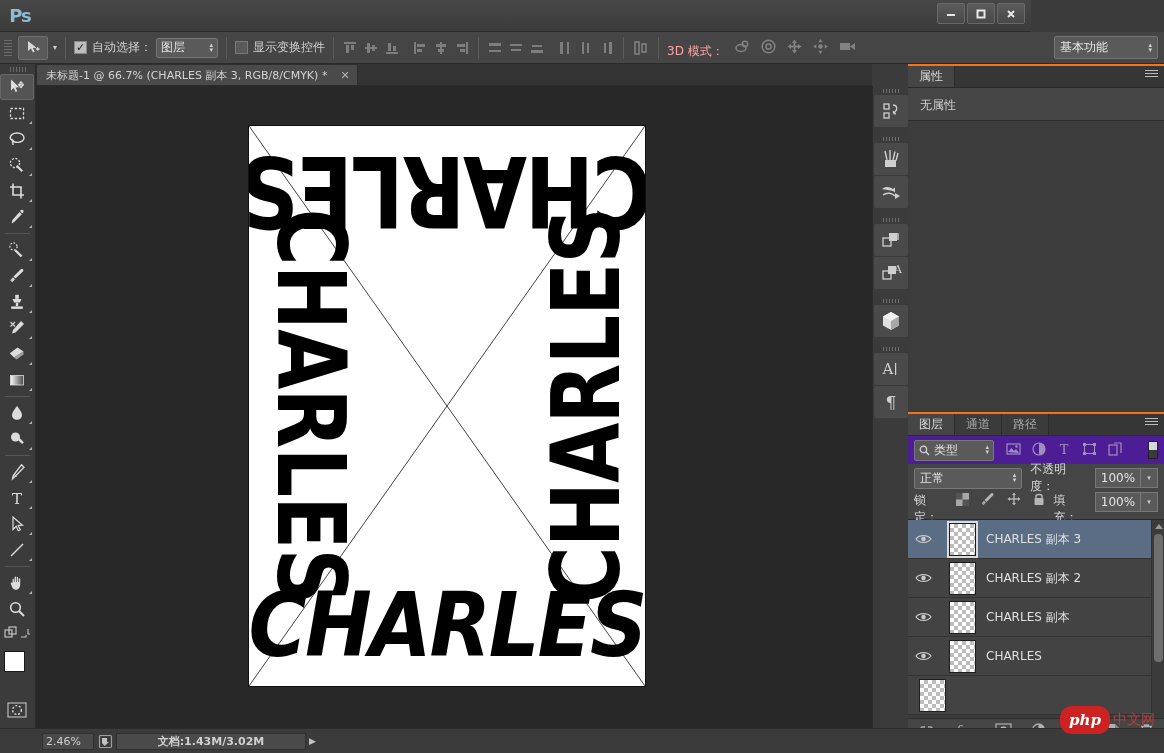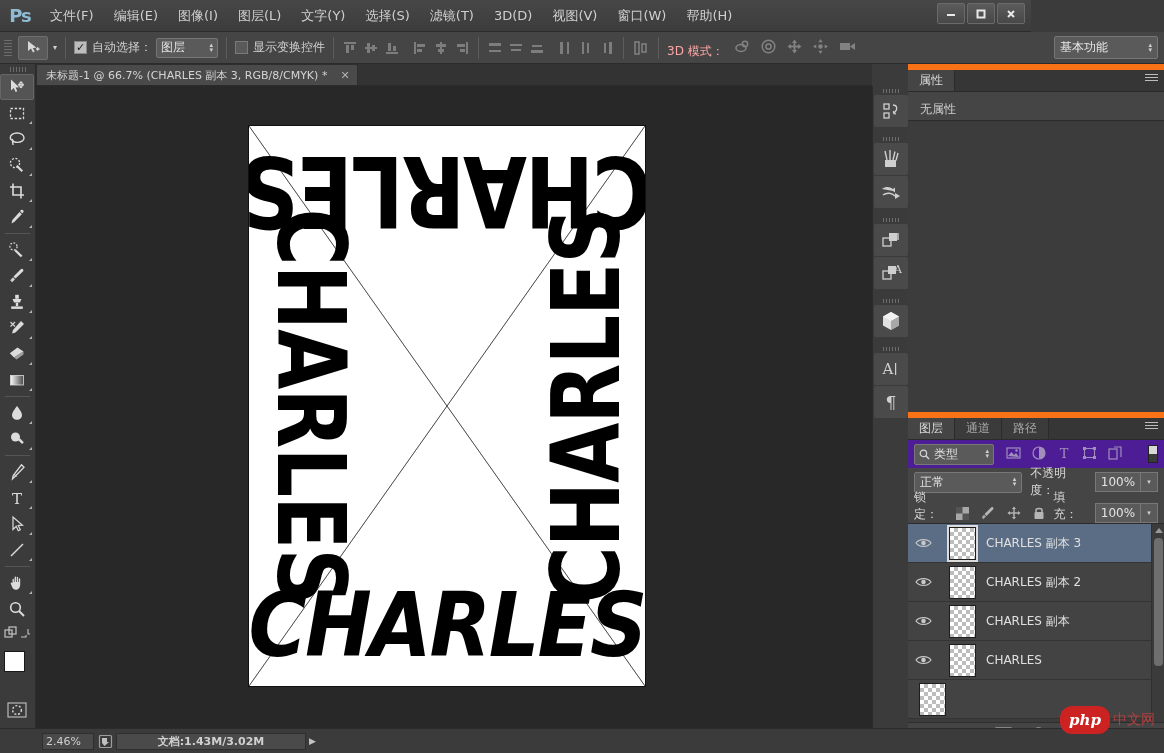--- a/index.html
+++ b/index.html
@@ -140,21 +140,21 @@
     background: #4a4a4a; margin: 0 1px 1px 1px; border-radius: 2px;
   }
   .dock-sep { height: 4px; }
 
   
   .panel-col {
     position: absolute; left: 908px; top: 64px; width: 256px; height: 664px;
     background: #3b3b3b;
   }
   .panel {
-    background: #454545; border-top: 6px solid #f97316;
+    background: #454545; border-top: 2px solid #f97316;
   }
   .panel-tabs {
     height: 22px; background: #363636; display: flex; align-items: flex-end;
     position: relative; border-bottom: 1px solid #2b2b2b;
   }
   .ptab {
     height: 21px; padding: 0 11px; display: flex; align-items: center;
     font-size: 12px; color: #a8a8a8; background: #3b3b3b;
     border-right: 1px solid #2b2b2b;
   }
@@ -194,21 +194,21 @@
     width: 46px; height: 20px; background: #5a5a5a; border: 1px solid #787878;
     display: flex; align-items: center; justify-content: center;
     font-size: 12px; color: #e3e3e3;
   }
   .num-drop {
     width: 17px; height: 20px; background: #5a5a5a; border: 1px solid #787878;
     border-left: none; display: flex; align-items: center; justify-content: center;
     font-size: 7px; color: #d0d0d0;
   }
   .lock-row {
-    height: 28px; display: flex; align-items: flex-end; padding: 0 6px; gap: 9px;
+    height: 28px; display: flex; align-items: flex-start; padding: 0 6px; gap: 9px;
     background: #454545; border-bottom: 1px solid #2b2b2b;
   }
   .lock-icons { display: flex; gap: 12px; align-items: center; opacity: .75; }
 
   .layer-list { position: relative; background: #3c3c3c; overflow: hidden; }
   .layer-row {
     height: 39px; display: flex; align-items: center;
     border-bottom: 1px solid #333; background: #434343;
   }
   .layer-row.selected { background: #5a6d85; }
@@ -275,33 +275,20 @@
 
   svg { pointer-events: none; }
 </style>
 </head>
 <body>
 
 <div class="app">
 
   <div class="titlebar">
     <div class="ps-logo">Ps</div>
-    <div class="menubar" id="menubar">
-        <div class="menu-item">文件(F)</div>
-        <div class="menu-item">编辑(E)</div>
-        <div class="menu-item">图像(I)</div>
-        <div class="menu-item">图层(L)</div>
-        <div class="menu-item">文字(Y)</div>
-        <div class="menu-item">选择(S)</div>
-        <div class="menu-item">滤镜(T)</div>
-        <div class="menu-item">3D(D)</div>
-        <div class="menu-item">视图(V)</div>
-        <div class="menu-item">窗口(W)</div>
-        <div class="menu-item">帮助(H)</div>
-      </div>
     <div class="win-controls">
       <div class="win-btn">
         <svg width="12" height="12" viewBox="0 0 12 12">
             <rect x="2" y="6" width="8" height="2" fill="#e8e8e8"></rect>
           </svg>
       </div>
       <div class="win-btn">
         <svg width="12" height="12" viewBox="0 0 12 12">
             <rect x="2.5" y="2.5" width="7" height="7" fill="none" stroke="#e8e8e8" stroke-width="2"></rect>
           </svg>

